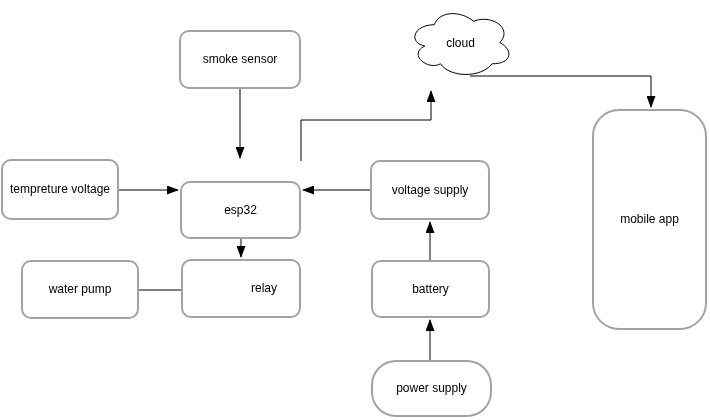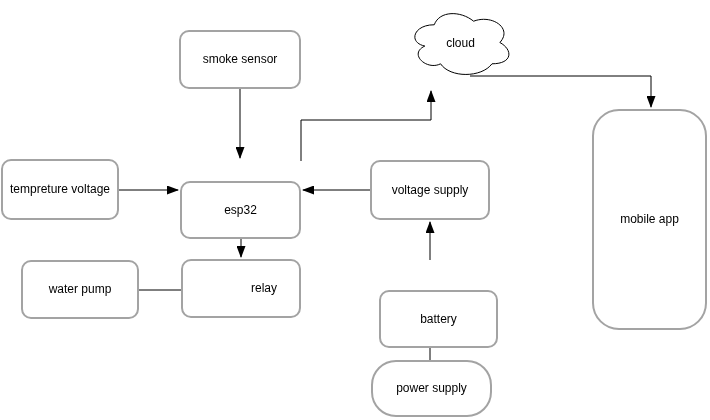--- a/index.html
+++ b/index.html
@@ -39,21 +39,21 @@
   }
   .node .label { display: block; }
 
   
   #n-smoke       { left: 179px; top: 30px;  width: 122px; height: 59px; }
   #n-temp        { left: 1px;   top: 159px; width: 118px; height: 61px; }
   #n-esp32       { left: 180px; top: 160px; width: 121px; height: 58px; margin-top: 21px; }
   #n-voltage     { left: 370px; top: 160px; width: 120px; height: 60px; }
   #n-waterpump   { left: 1px;   top: 260px; width: 118px; height: 59px; margin-left: 20px; }
   #n-relay       { left: 181px; top: 259px; width: 120px; height: 59px; padding-left: 48px; }
-  #n-battery     { left: 379px; top: 260px; width: 119px; height: 58px; margin-top: 30px; }
+  #n-battery     { left: 371px; top: 260px; width: 119px; height: 58px; }
   #n-power       { left: 371px; top: 360px; width: 121px; height: 57px; border-radius: 25px; }
   #n-mobile      { left: 592px; top: 109px; width: 115px; height: 221px; border-radius: 27px; }
 
   
   #n-cloud {
     position: absolute;
     left: 408px; top: 7px; width: 105px; height: 71px;
   }
   #n-cloud svg { position: absolute; left: 0; top: 0; overflow: visible; }
   #n-cloud .label {

